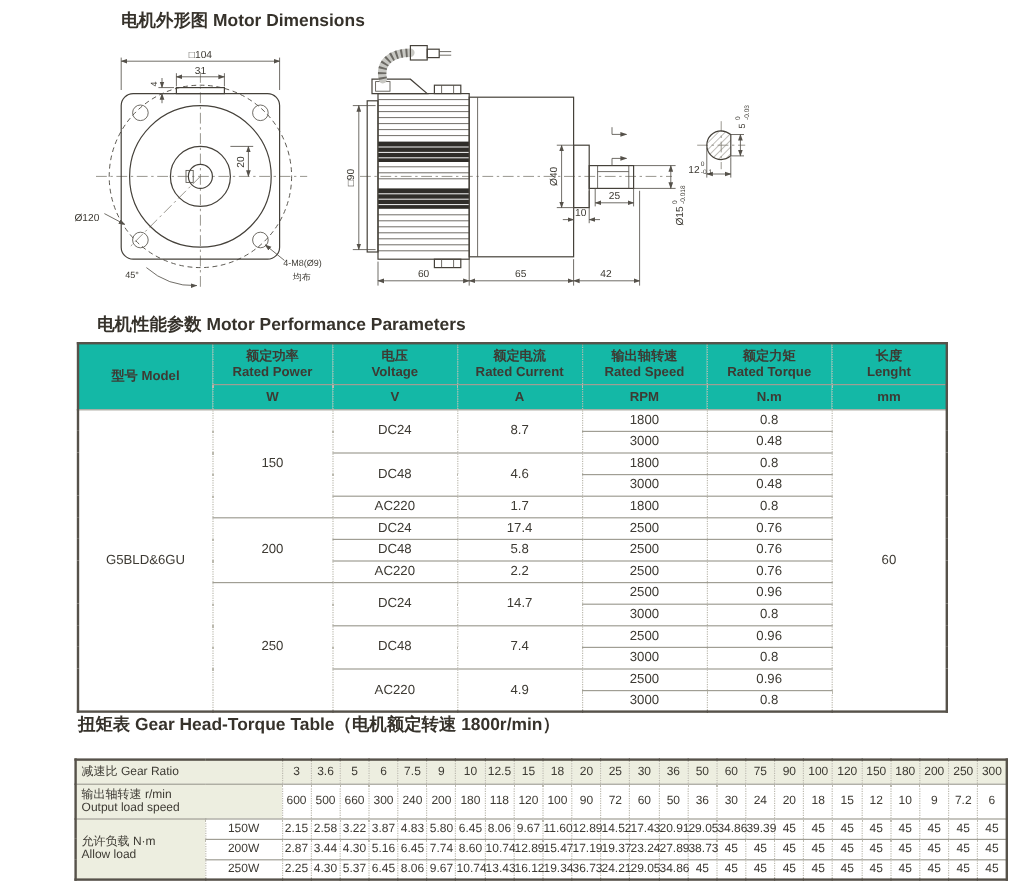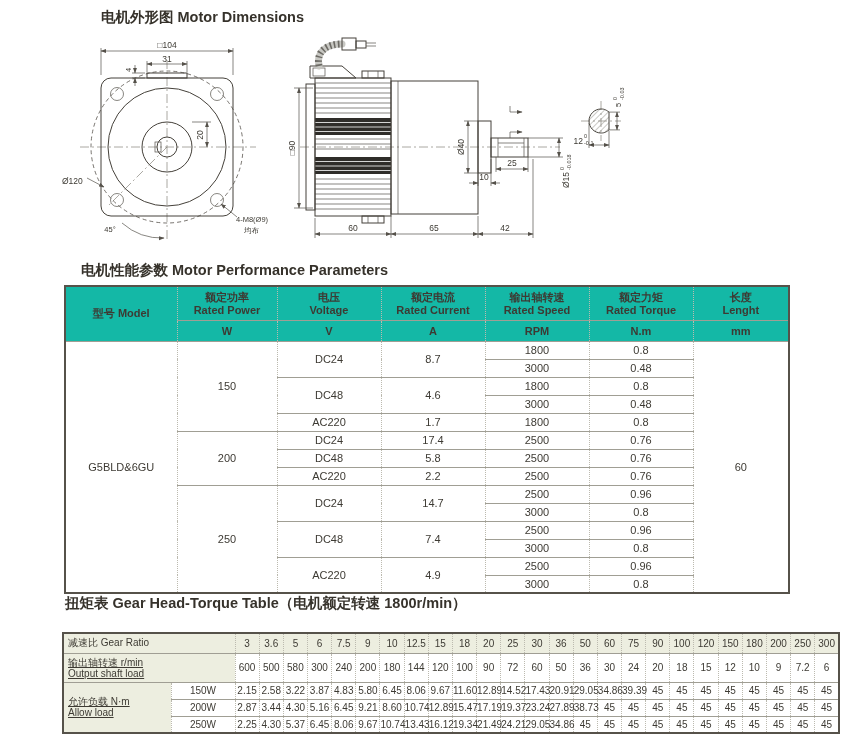--- a/index.html
+++ b/index.html
@@ -38,21 +38,21 @@
   #perf thead tr:last-child{height:21px;}
   #perf tbody tr{height:18px;}
   #perf .cn{line-height:13px;}
   #perf .en{line-height:12px;}
 
   #torque{position:absolute;left:62px;top:632px;width:778px;border:2px solid #56524a;
           font-size:10px;text-align:center;}
   #torque td{border:1px solid #a09e94;border-left:1px dotted #bcbaaf;border-right:1px dotted #bcbaaf;padding:0;}
   #torque td.lab{background:#edeee0;text-align:left;padding-left:4px;}
   #torque tr.greenrow td{background:#edeee0;}
-  #torque td.lab div{line-height:11px;text-decoration:underline;}
+  #torque td.lab div{line-height:11px;}
   #torque tr{height:17px;}
   #torque tr#ratio-row{height:20px;}
   #torque tr#speed-row{height:29px;}
 </style>
 </head>
 <body>
 
 <div class="sec-title" id="title1">电机外形图 Motor Dimensions</div>
 
 <svg id="drawing" width="620" height="234" viewBox="0 0 620 234" xmlns="http://www.w3.org/2000/svg">
@@ -357,30 +357,30 @@
         <td>120</td>
         <td>150</td>
         <td>180</td>
         <td>200</td>
         <td>250</td>
         <td>300</td>
       </tr>
     <tr id="speed-row">
       <td class="lab" colspan="2">
         <div>输出轴转速 r/min</div>
-        <div>Output shaft load</div>
+        <div>Output load speed</div>
       </td>
     <td>600</td>
         <td>500</td>
-        <td>580</td>
+        <td>660</td>
         <td>300</td>
         <td>240</td>
         <td>200</td>
         <td>180</td>
-        <td>144</td>
+        <td>118</td>
         <td>120</td>
         <td>100</td>
         <td>90</td>
         <td>72</td>
         <td>60</td>
         <td>50</td>
         <td>36</td>
         <td>30</td>
         <td>24</td>
         <td>20</td>
@@ -424,21 +424,21 @@
         <td>45</td>
         <td>45</td>
       </tr>
     <tr id="load-row-1">
         <td>200W</td>
         <td>2.87</td>
         <td>3.44</td>
         <td>4.30</td>
         <td>5.16</td>
         <td>6.45</td>
-        <td>9.21</td>
+        <td>7.74</td>
         <td>8.60</td>
         <td>10.74</td>
         <td>12.89</td>
         <td>15.47</td>
         <td>17.19</td>
         <td>19.37</td>
         <td>23.24</td>
         <td>27.89</td>
         <td>38.73</td>
         <td>45</td>
@@ -457,21 +457,21 @@
         <td>2.25</td>
         <td>4.30</td>
         <td>5.37</td>
         <td>6.45</td>
         <td>8.06</td>
         <td>9.67</td>
         <td>10.74</td>
         <td>13.43</td>
         <td>16.12</td>
         <td>19.34</td>
-        <td>21.49</td>
+        <td>36.73</td>
         <td>24.21</td>
         <td>29.05</td>
         <td>34.86</td>
         <td>45</td>
         <td>45</td>
         <td>45</td>
         <td>45</td>
         <td>45</td>
         <td>45</td>
         <td>45</td>

